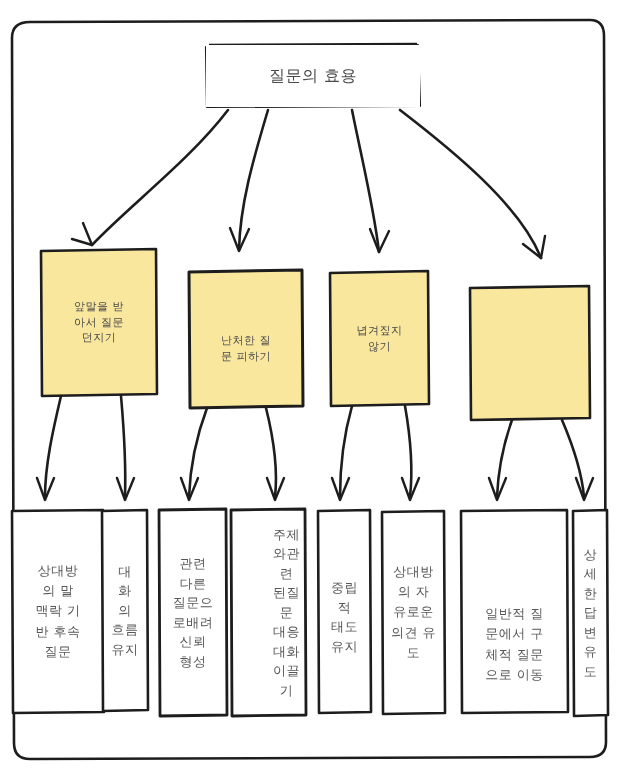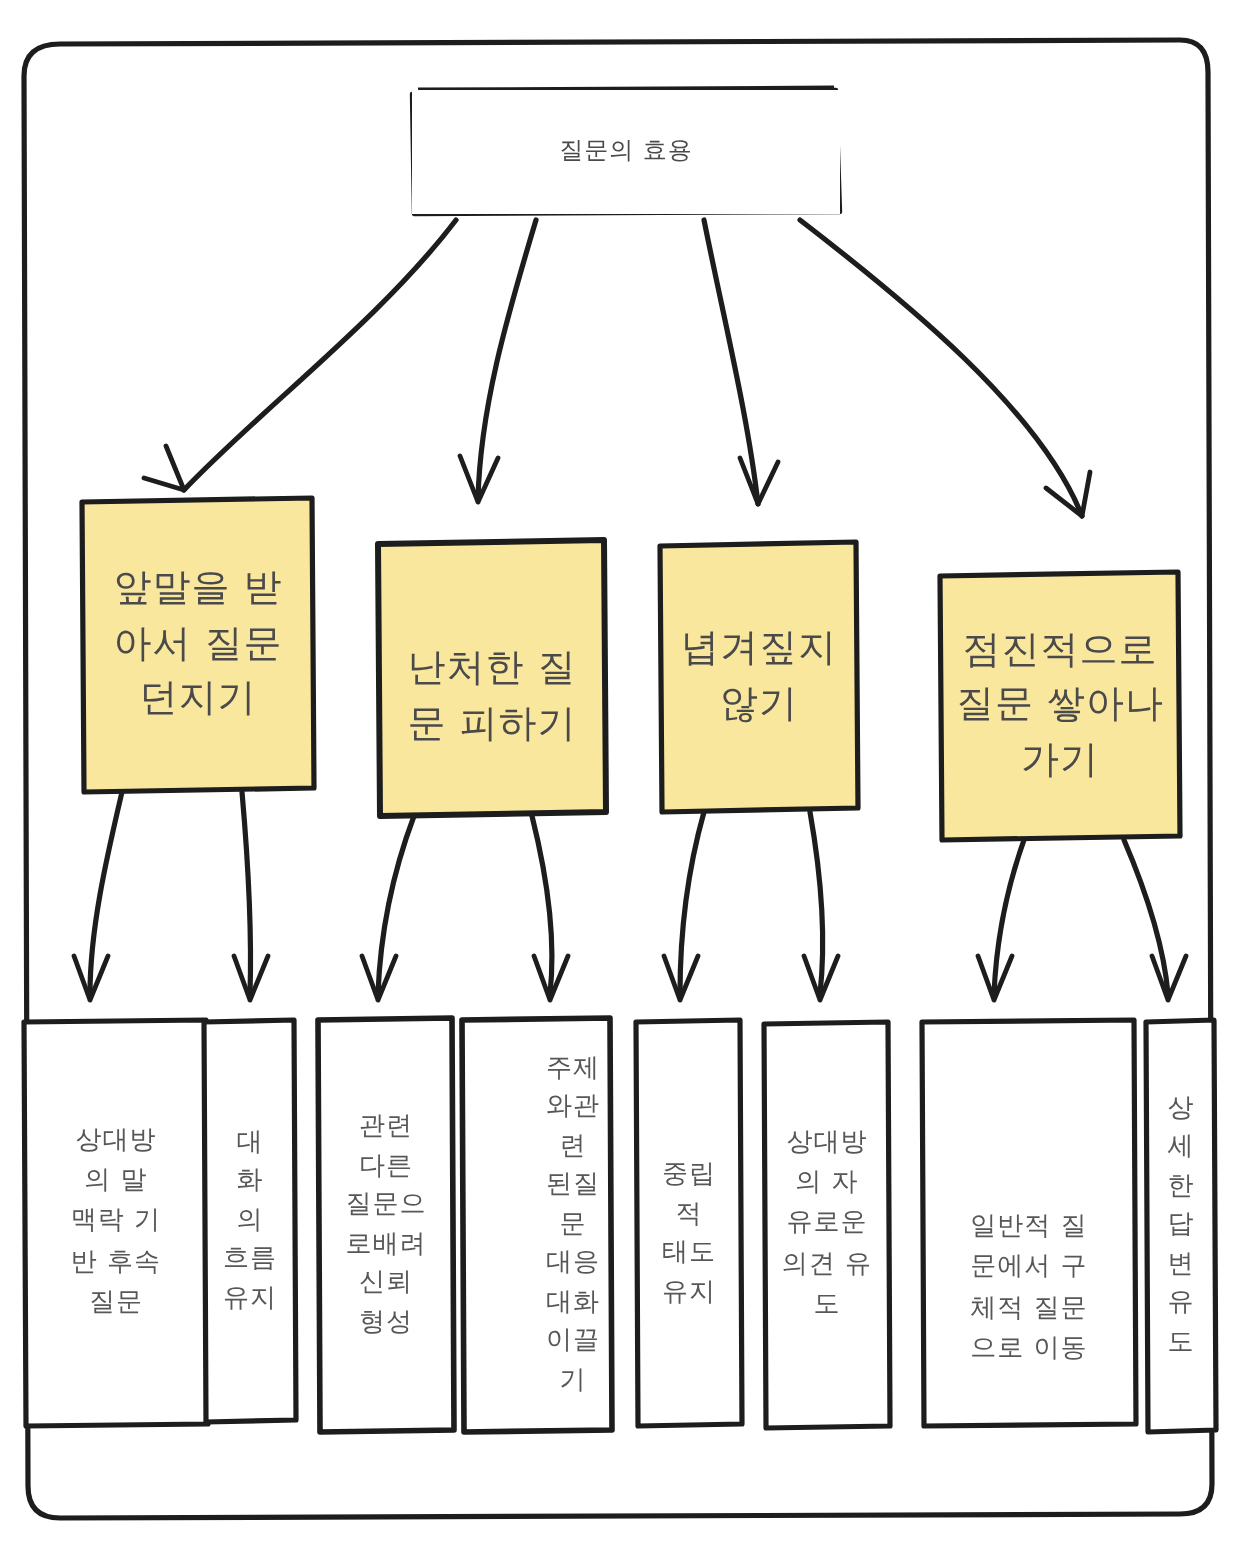--- a/index.html
+++ b/index.html
@@ -5,22 +5,22 @@
   html,body{margin:0;padding:0;background:#ffffff;}
   body{width:620px;height:780px;overflow:hidden;
        font-family:"DejaVu Sans","Liberation Sans",sans-serif;}
   #stage{position:relative;width:620px;height:780px;background:#fff;}
   svg#canvas{position:absolute;left:0;top:0;width:620px;height:780px;}
   .node{position:absolute;box-sizing:border-box;display:flex;align-items:center;
         justify-content:center;text-align:center;color:#3a3a3a;}
   .node .txt{display:block;width:100%;padding:0 6px;line-height:1.45;
              letter-spacing:.5px;}
   .title-node{background:#ffffff;}
-  .title-node .txt{font-size:12px;color:#4a4a4a;}
-  .yellow-node .txt{font-size:19px;color:#4a4a4a;}
+  .title-node .txt{font-size:16px;color:#4a4a4a;}
+  .yellow-node .txt{font-size:11px;color:#4a4a4a;}
   .leaf-node .txt{font-size:13px;color:#575757;line-height:1.55;}
   .leaf-narrow .txt{font-size:13px;line-height:1.5;}
 </style>
 </head>
 <body>
 
 <div id="stage">
 
   <svg id="canvas" viewBox="0 0 620 780">
 
@@ -88,25 +88,20 @@
 던지기</span>
   </div>
   <div class="node yellow-node" style="left:189px;top:270px;width:114px;height:138px;">
     <span class="txt" style="white-space:pre-line;margin-top:20px;">난처한 질
 문 피하기</span>
   </div>
   <div class="node yellow-node" style="left:330px;top:271px;width:99px;height:135px;">
     <span class="txt" style="white-space:pre-line;">녑겨짚지
 않기</span>
   </div>
-  <div class="node yellow-node" style="left:470px;top:286px;width:120px;height:134px;">
-    <span class="txt" style="white-space:pre-line;">점진적으로
-질문 쌓아나
-가기</span>
-  </div>
 
   <div class="node leaf-node" style="left:12px;top:510px;width:92px;height:203px;">
     <span class="txt" style="white-space:pre-line;">상대방
 의 말
 맥락 기
 반 후속
 질문</span>
   </div>
   <div class="node leaf-node leaf-narrow" style="left:102px;top:510px;width:46px;height:201px;">
     <span class="txt" style="white-space:pre-line;">대

